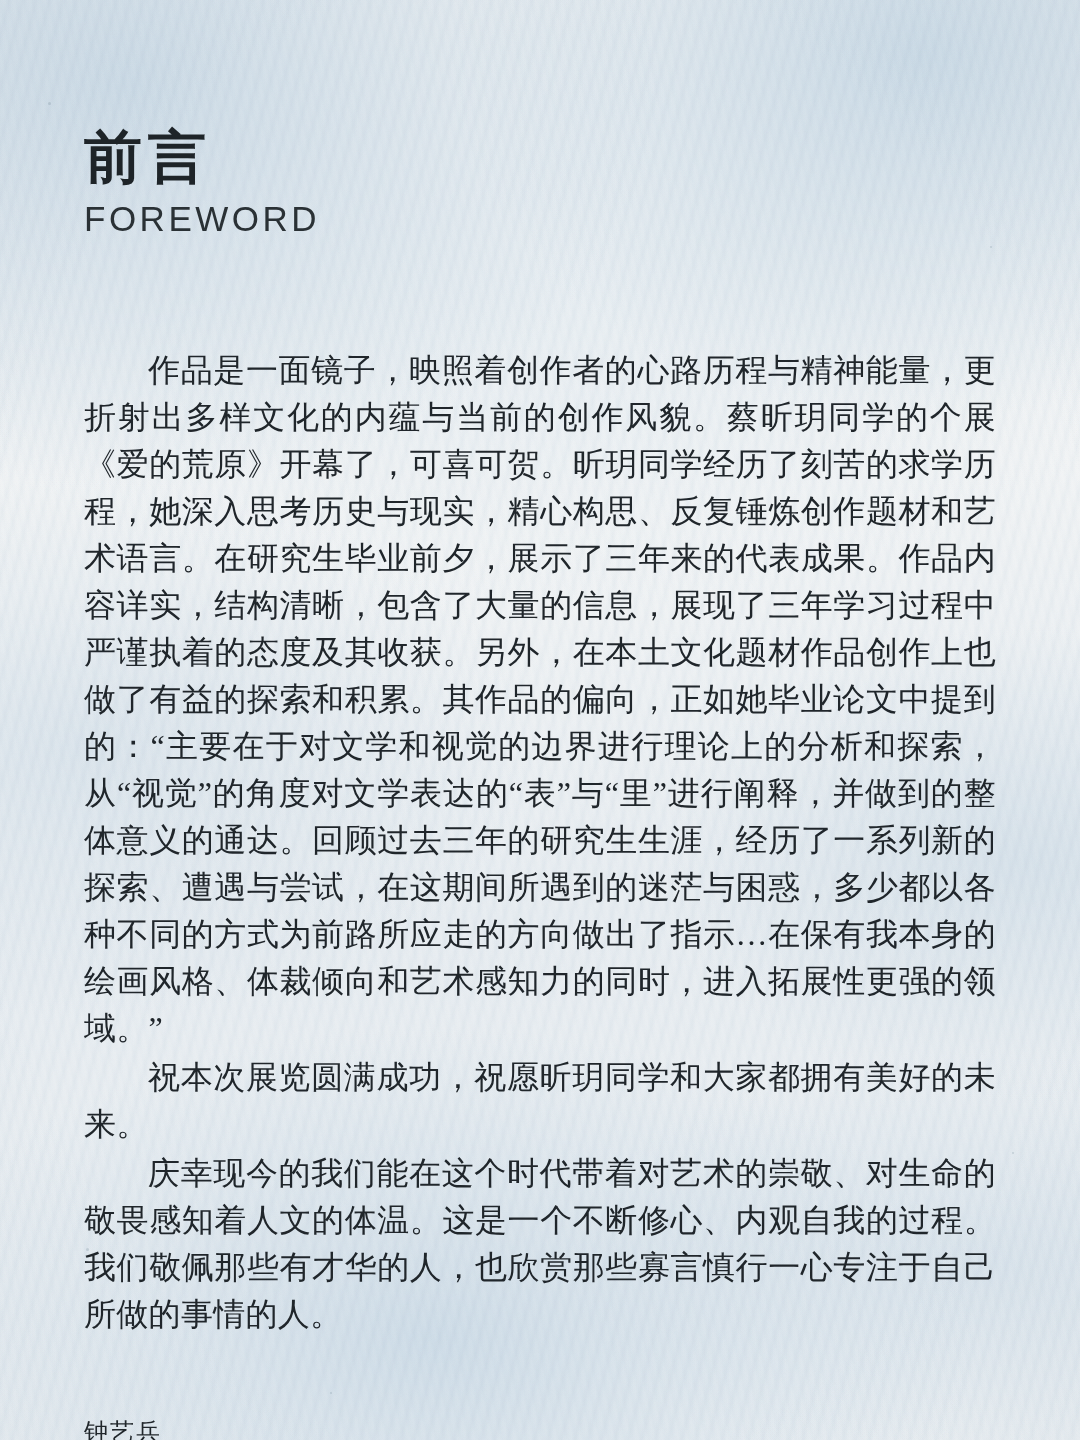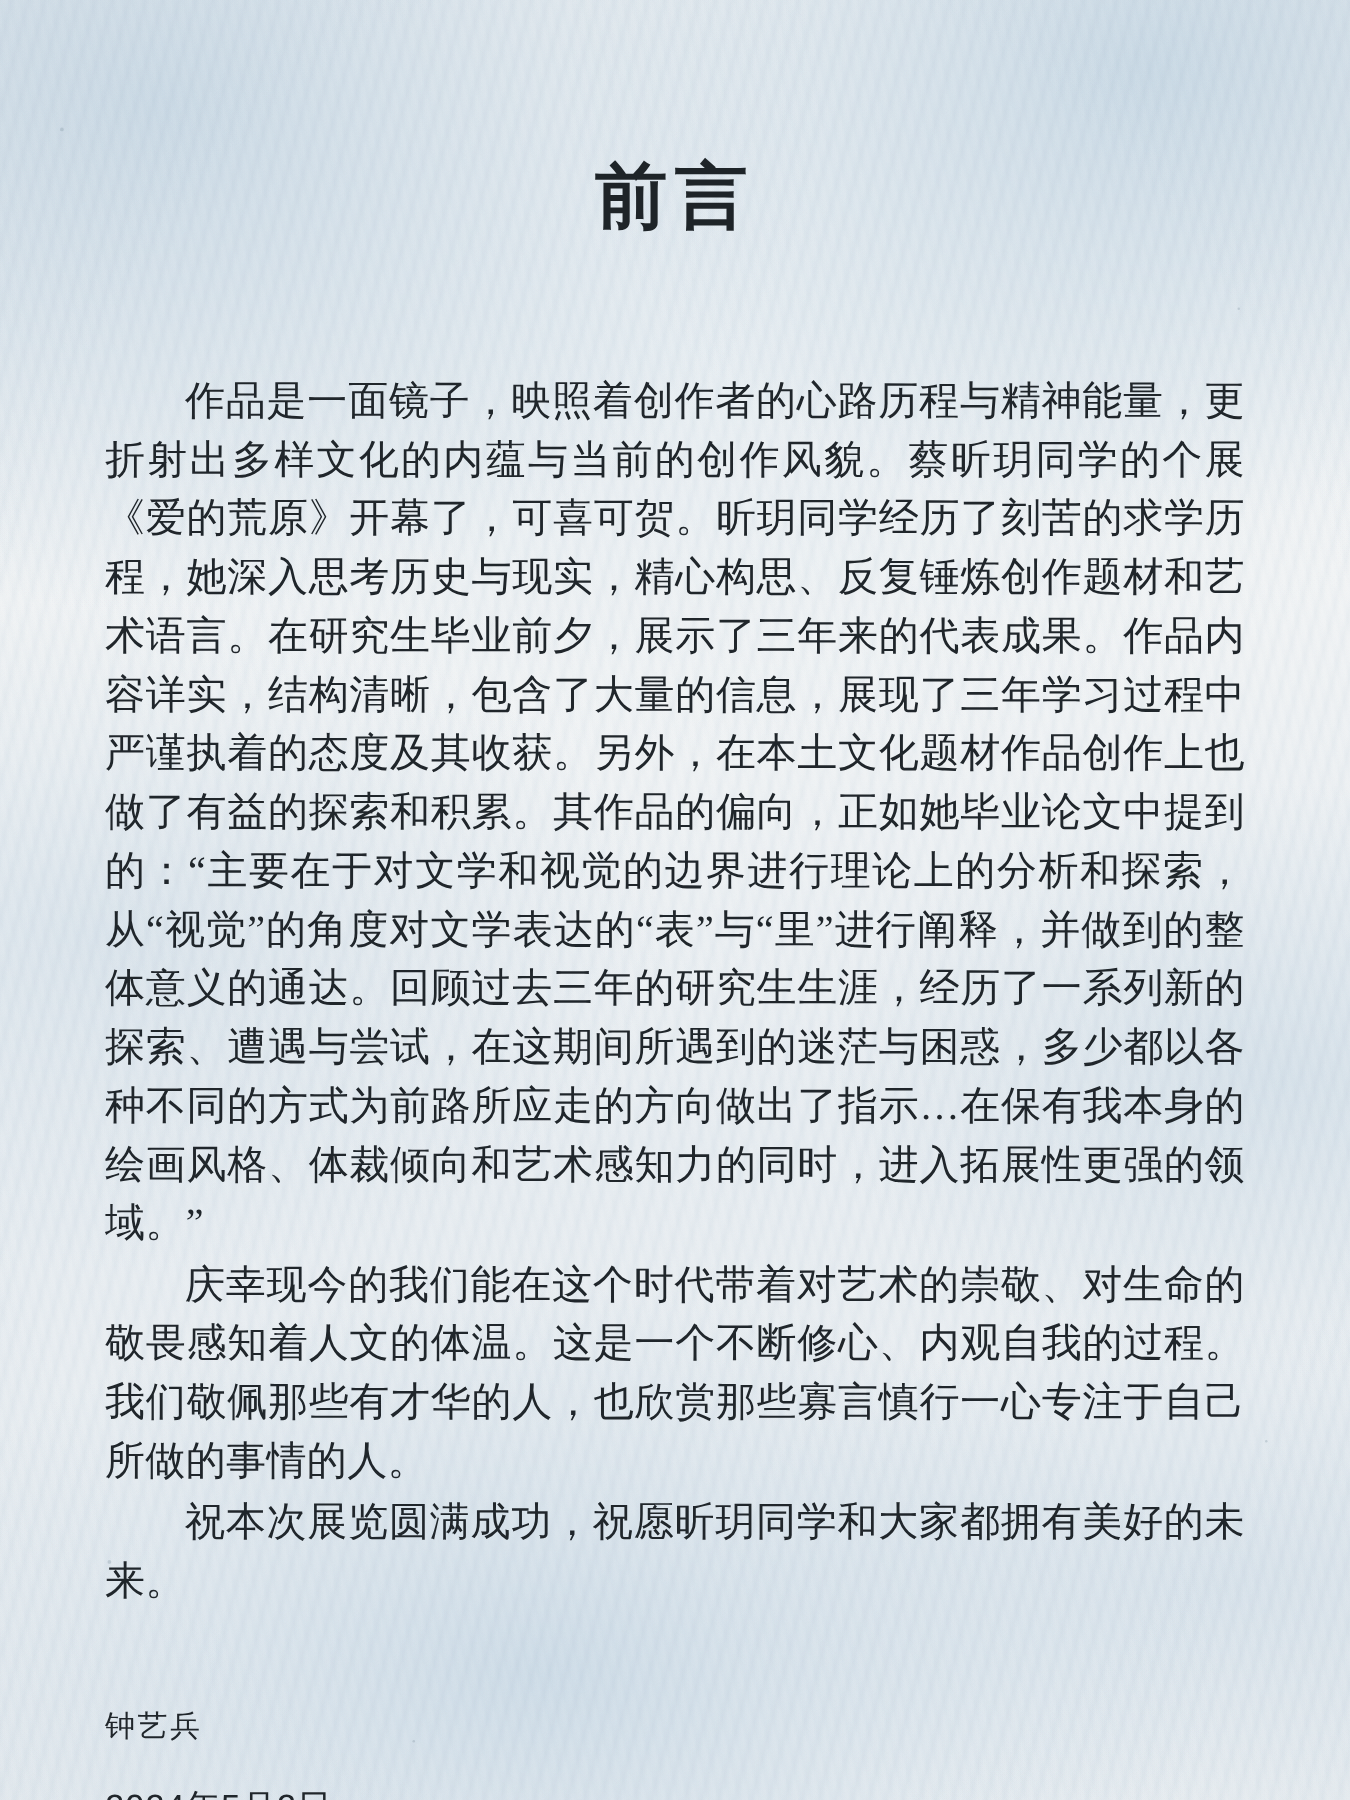--- a/index.html
+++ b/index.html
@@ -67,21 +67,20 @@
   }
 
   
   .content {
     position: relative;
     z-index: 3;
     padding: 0 84px;
   }
 
   .title-block {
-    text-align: center;
     padding-top: 128px;
   }
   .title-cn {
     font-family: "Liberation Serif", "DejaVu Serif", serif;
     font-size: 58px;
     letter-spacing: 6px;
     color: #1e2428;
     line-height: 1.05;
     font-weight: 600;
   }
@@ -145,26 +144,27 @@
   <div class="speck" style="left:48px;  top:102px; width:3px;  height:3px;"></div>
   <div class="speck" style="left:990px; top:246px; width:2px;  height:2px;"></div>
   <div class="speck" style="left:86px;  top:1248px;width:3px;  height:3px;"></div>
   <div class="speck" style="left:1012px;top:1152px;width:2px;  height:2px;"></div>
   <div class="speck" style="left:330px; top:1392px;width:2px;  height:2px;"></div>
 
   <div class="content">
 
     <div class="title-block">
       <div class="title-cn">前言</div>
+      <div class="title-en">FOREWORD</div>
     </div>
 
     <div class="body-text">
       <p>作品是一面镜子，映照着创作者的心路历程与精神能量，更折射出多样文化的内蕴与当前的创作风貌。蔡昕玥同学的个展《爱的荒原》开幕了，可喜可贺。昕玥同学经历了刻苦的求学历程，她深入思考历史与现实，精心构思、反复锤炼创作题材和艺术语言。在研究生毕业前夕，展示了三年来的代表成果。作品内容详实，结构清晰，包含了大量的信息，展现了三年学习过程中严谨执着的态度及其收获。另外，在本土文化题材作品创作上也做了有益的探索和积累。其作品的偏向，正如她毕业论文中提到的：“主要在于对文学和视觉的边界进行理论上的分析和探索，从“视觉”的角度对文学表达的“表”与“里”进行阐释，并做到的整体意义的通达。回顾过去三年的研究生生涯，经历了一系列新的探索、遭遇与尝试，在这期间所遇到的迷茫与困惑，多少都以各种不同的方式为前路所应走的方向做出了指示…在保有我本身的绘画风格、体裁倾向和艺术感知力的同时，进入拓展性更强的领域。”</p>
+      <p>祝本次展览圆满成功，祝愿昕玥同学和大家都拥有美好的未来。</p>
       <p>庆幸现今的我们能在这个时代带着对艺术的崇敬、对生命的敬畏感知着人文的体温。这是一个不断修心、内观自我的过程。我们敬佩那些有才华的人，也欣赏那些寡言慎行一心专注于自己所做的事情的人。</p>
-      <p>祝本次展览圆满成功，祝愿昕玥同学和大家都拥有美好的未来。</p>
     </div>
 
     <div class="signature">
       <div class="name">钟艺兵</div>
       <div class="date">2024年5月2日</div>
     </div>
 
   </div>
 </div>
 

